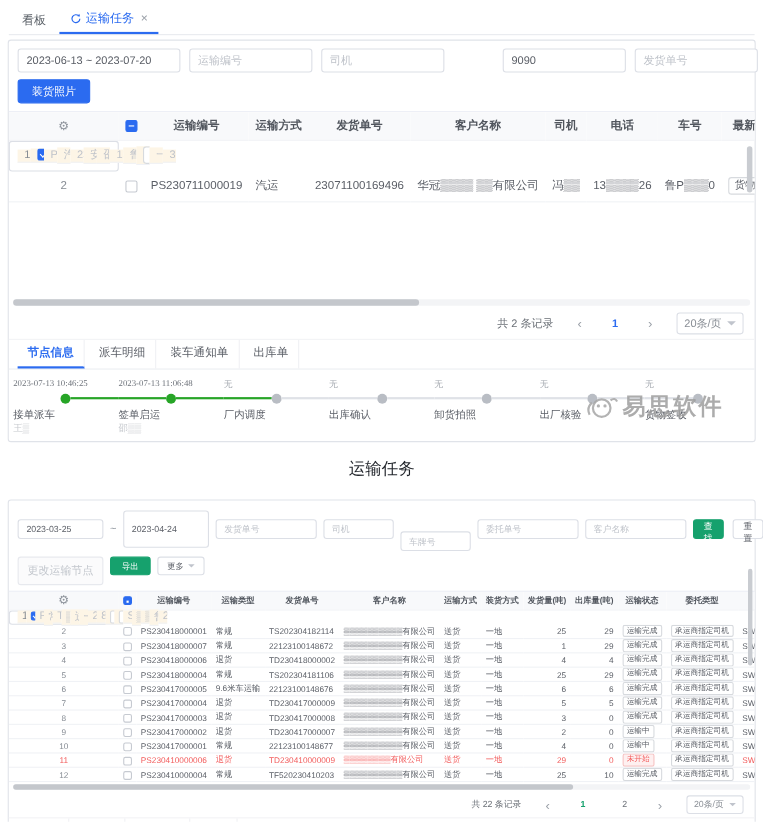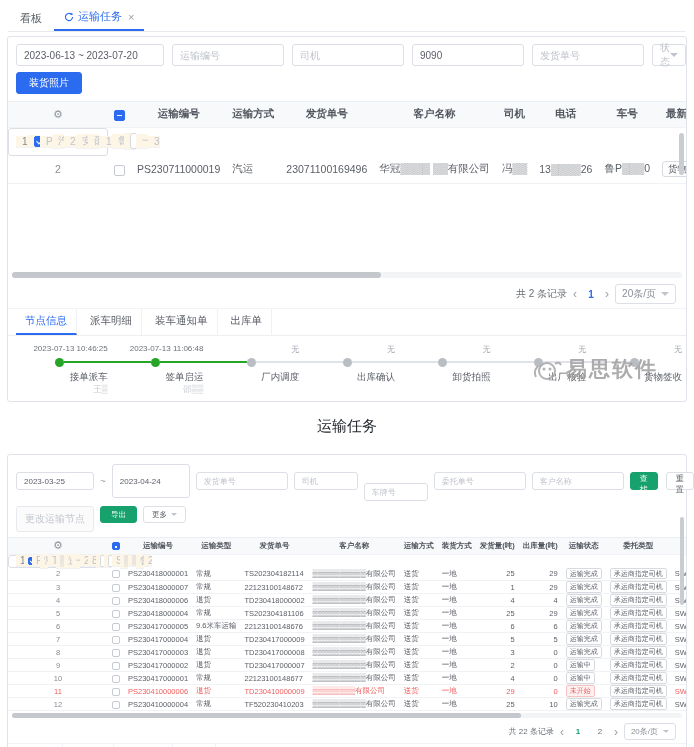--- a/index.html
+++ b/index.html
@@ -56,36 +56,36 @@
   #t2 .cb.ind::after{top:3px;}
   .badge{display:inline-block;border:1px solid #d7dade;border-radius:3px;padding:1px 5px;font-size:9.5px;color:#5a5e66;background:#fff;line-height:1.3;}
   #t2 .badge{font-size:7px;padding:0 3px;border-radius:2px;}
   .badge-red{color:var(--red);border-color:#f6c3c3;background:#fef0f0;}
   .fill1{height:86px;}
   
   .hsb{height:6px;background:#f3f4f6;border-radius:3px;margin:2px 4px;}
   .hsb i{display:block;height:6px;border-radius:3px;background:#c4c7cc;}
   .vthumb{position:absolute;right:2px;width:5px;border-radius:3px;background:#c9ccd1;}
   
-  .pag{display:flex;justify-content:flex-end;align-items:center;gap:6px;font-size:10px;color:#6b7077;padding:4px 10px;}
+  .pag{display:flex;justify-content:flex-end;align-items:center;gap:22px;font-size:10px;color:#6b7077;padding:4px 10px;}
   #card2 .pag{font-size:8px;padding:3px 10px;}
   .pag .arr{color:#9aa0a8;font-size:12px;}
   .pag .pg{min-width:16px;text-align:center;color:#6b7077;}
   .pag .pg.act{color:var(--blue);font-weight:700;}
   #card2 .pag .pg.act{color:var(--green);}
   .psize{border:1px solid var(--bd);border-radius:3px;padding:2px 6px;display:flex;align-items:center;gap:5px;color:#8a8f96;}
   
   .dtabs{display:flex;gap:4px;padding:0 8px;border-bottom:1px solid #eceef2;border-top:1px solid #f2f3f6;}
   .dtab{font-size:10.5px;padding:5px 9px;color:#5a5e66;cursor:pointer;border-right:1px solid #f0f1f4;}
   #card2 .dtab{font-size:8px;padding:4px 7px;}
-  .dtab.act{color:var(--blue);border-bottom:2px solid var(--blue);font-weight:400;}
+  .dtab.act{color:var(--blue);border-bottom:2px solid var(--blue);font-weight:700;}
   #card2 .dtab.act{color:var(--green);border-bottom-color:var(--green);}
   
   .tl{display:flex;padding:8px 4px 6px;}
-  .tl-item{flex:1;text-align:right;min-width:0;}
+  .tl-item{flex:1;text-align:left;min-width:0;font-family:Liberation Serif, serif;}
   .tl-time{font-size:8px;color:#6d727a;height:12px;}
   #card2 .tl-time{font-size:6.5px;}
   .tl-time.dim{color:#a2a7ae;}
   .tl-track{display:flex;align-items:center;height:12px;}
   .tl-track .seg{flex:1;height:2px;background:#dfe2e7;}
   .tl-track .seg.g{background:var(--tlg);}
   .tl-track .seg.hid{visibility:hidden;}
   .tl-track .dot{width:9px;height:9px;border-radius:50%;background:#b9bdc4;flex:0 0 auto;}
   .tl-track .dot.g{background:var(--tlg);}
   .tl-lbl{font-size:9.5px;color:#5a5e66;margin-top:3px;}
@@ -114,21 +114,21 @@
     <span>运输任务</span>
     <span class="x">×</span>
   </span>
 </div>
 
 <div class="card" id="card1">
   <div class="frow">
     <input class="inp" style="width: 150px;" value="2023-06-13 ~ 2023-07-20">
     <input class="inp" style="width: 112px;" placeholder="运输编号">
     <input class="inp" style="width: 112px;" placeholder="司机">
-    <input class="inp" style="width: 112px;" value="9090">
+    <input class="inp" style="width: 112px; margin-left: 45px;" value="9090">
     <input class="inp" style="width: 112px;" placeholder="发货单号">
     <div class="sel">
       <span>状态</span>
       <i class="caret"></i>
     </div>
 
   </div>
   <div class="prow">
     <button class="btn btn-blue">装货照片</button>
   </div>

